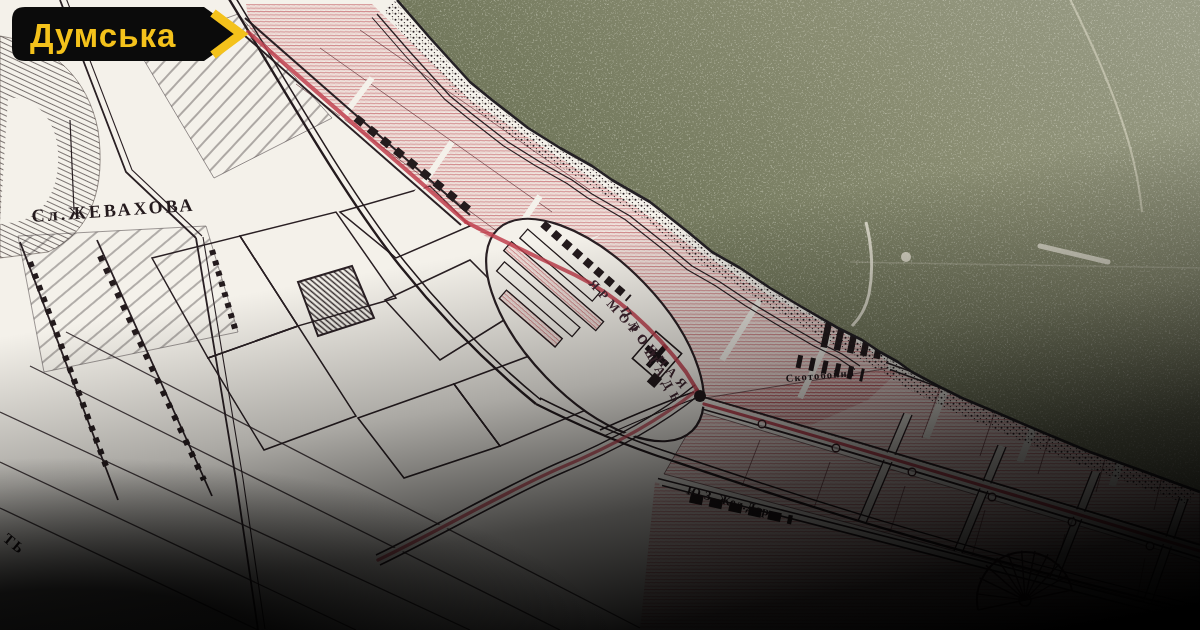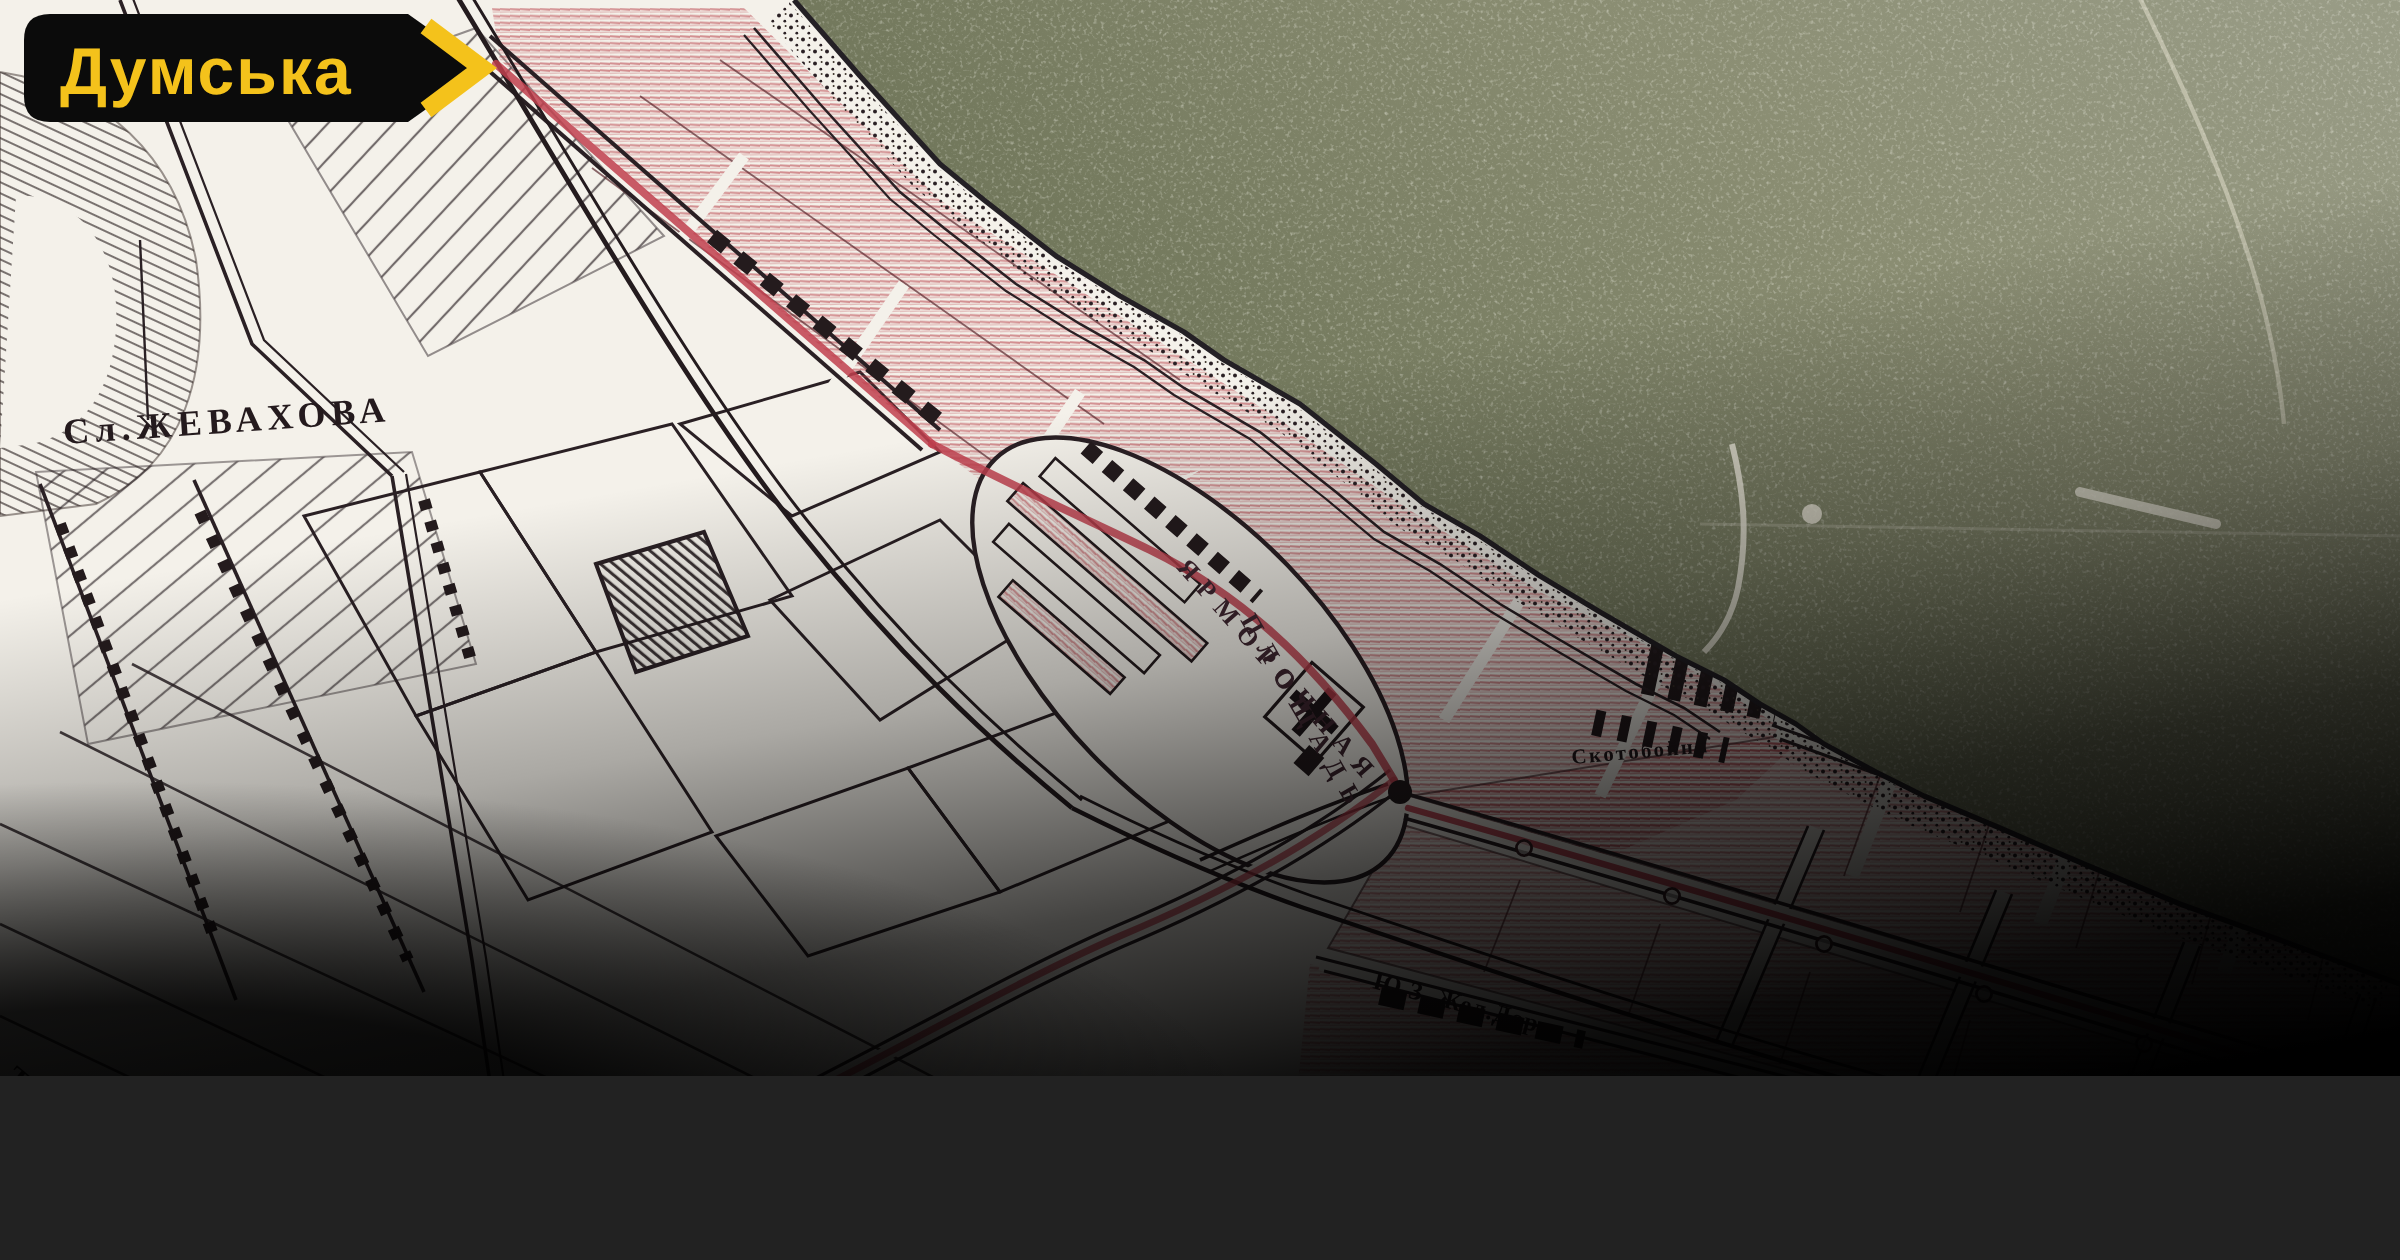--- a/index.html
+++ b/index.html
@@ -1,16 +1,16 @@
 <!DOCTYPE html>
 <html><head>
 <meta charset="utf-8">
 <style>
   html,body{margin:0;padding:0;background:#222;}
-  .card{position:relative;width:1200px;height:538px;overflow:hidden;background:#f4f1ea;
+  .card{position:relative;width:1200px;height:630px;overflow:hidden;background:#f4f1ea;
         font-family:"Liberation Sans",sans-serif;}
   svg.map{position:absolute;left:0;top:0;display:block;}
   .maplabel{font-family:"Liberation Serif","DejaVu Serif",serif;}
   .fadeA{position:absolute;left:0;top:0;right:0;bottom:0;pointer-events:none;
          background:linear-gradient(170deg,rgba(0,0,0,0) 40%,rgba(0,0,0,0.30) 58%,
                     rgba(0,0,0,0.72) 74%,rgba(0,0,0,0.95) 88%,#000 97%);}
   .fadeB{position:absolute;left:0;top:0;right:0;bottom:0;pointer-events:none;
          background:radial-gradient(ellipse 70% 55% at 6% 110%,rgba(0,0,0,0.85) 30%,rgba(0,0,0,0) 68%);}
   .badge{position:absolute;top:5px;left:8px;}
   .badge text{font-family:"Liberation Sans","DejaVu Sans",sans-serif;font-weight:700;}

